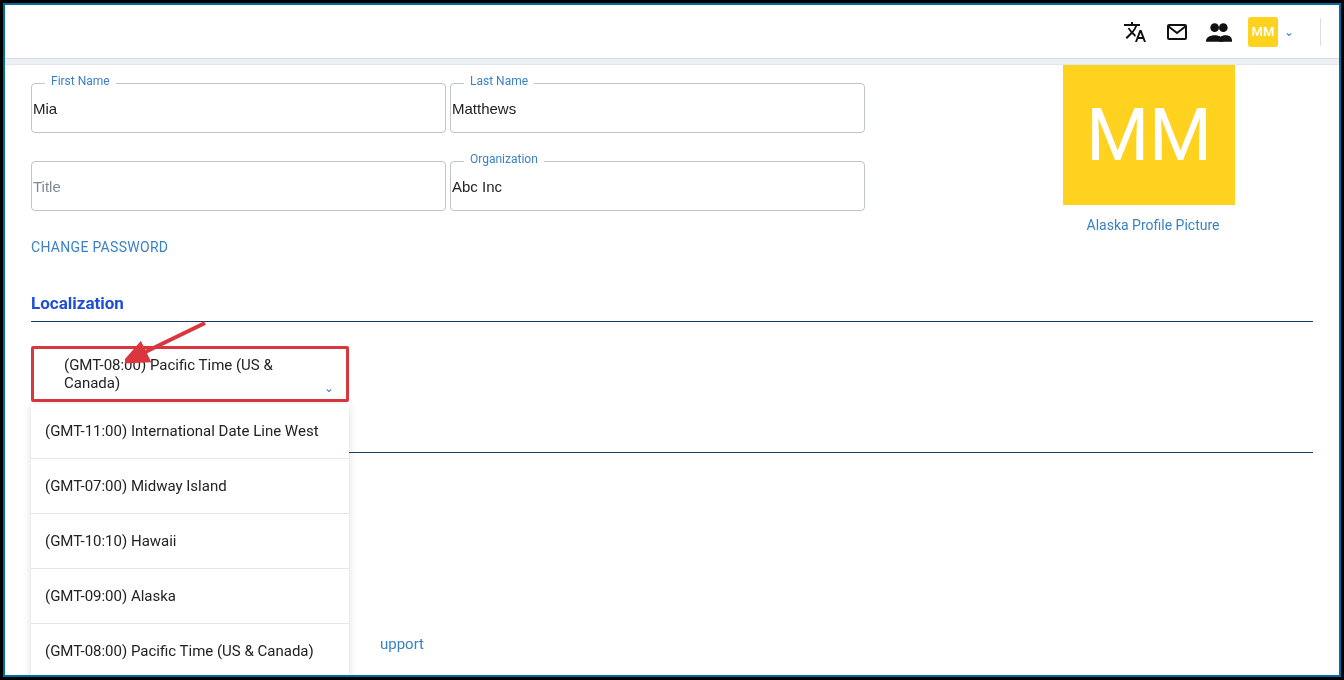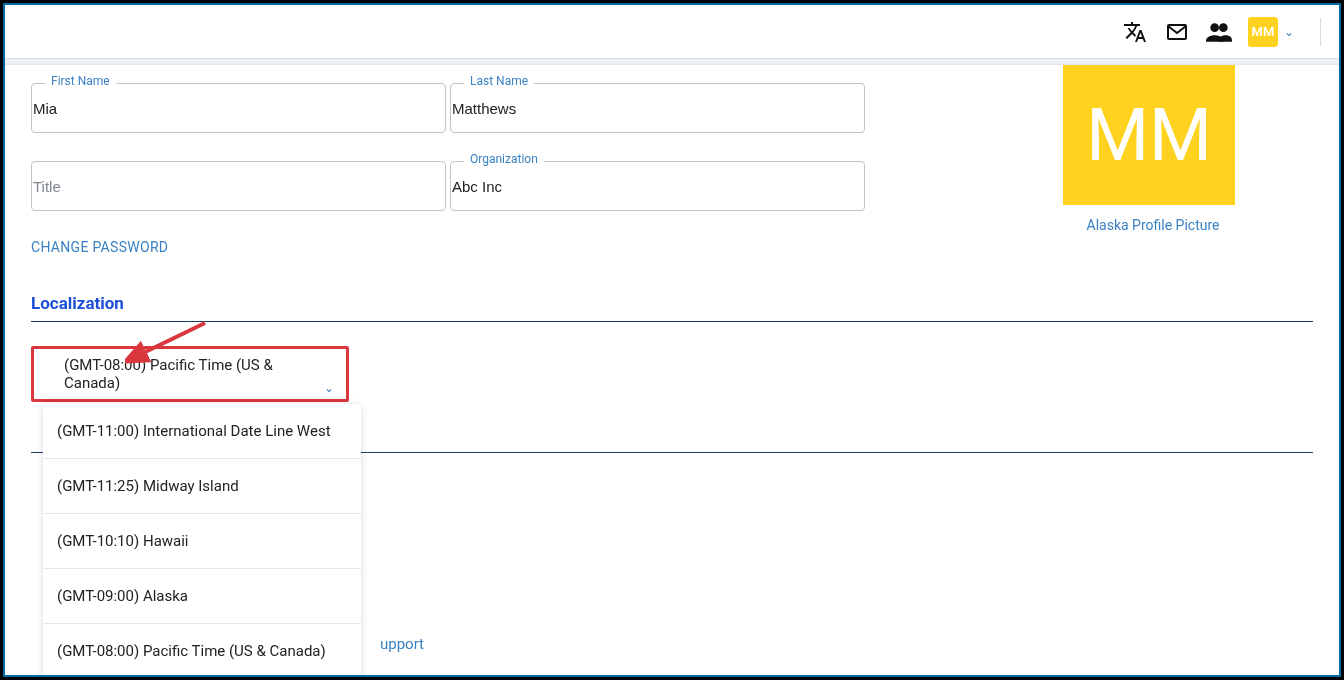--- a/index.html
+++ b/index.html
@@ -116,21 +116,21 @@
       font-size: 15px;
       color: #222;
       cursor: pointer;
       position: relative;
     }
     .select-box .chev {
       position: absolute; right: 12px; bottom: 4px; color: #3b82c4; font-size: 12px;
     }
     .dropdown {
       position: absolute;
-      top: 58px; left: 12px;
+      top: 58px; left: 0;
       width: 318px;
       background: #fff;
       box-shadow: 0 2px 8px rgba(0,0,0,0.15);
       z-index: 5;
     }
     .dropdown-item {
       padding: 18px 14px;
       font-size: 15px;
       color: #222;
       border-bottom: 1px solid #e4e7ea;
@@ -234,21 +234,21 @@
       <line x1="80" y1="4" x2="14" y2="36" stroke="#d9363e" stroke-width="4" marker-end="url(#ah)"></line>
     </svg>
 
     <div class="select-wrap">
       <div class="select-box">
         <span>(GMT-08:00) Pacific Time (US &amp; Canada)</span>
         <span class="chev">⌄</span>
       </div>
       <div class="dropdown">
         <div class="dropdown-item">(GMT-11:00) International Date Line West</div>
-        <div class="dropdown-item">(GMT-11:25) Midway Island</div>
+        <div class="dropdown-item">(GMT-07:00) Midway Island</div>
         <div class="dropdown-item">(GMT-10:10) Hawaii</div>
         <div class="dropdown-item">(GMT-09:00) Alaska</div>
         <div class="dropdown-item">(GMT-08:00) Pacific Time (US &amp; Canada)</div>
       </div>
     </div>
 
     <div class="hidden-divider"></div>
 
     <div class="support-link">upport</div>
   </div>

